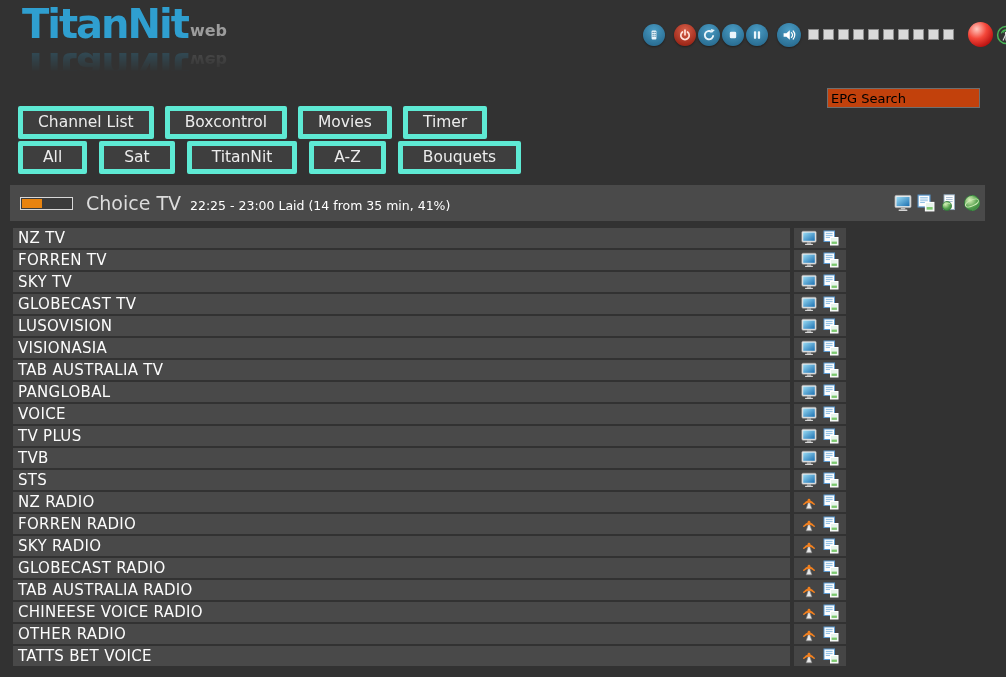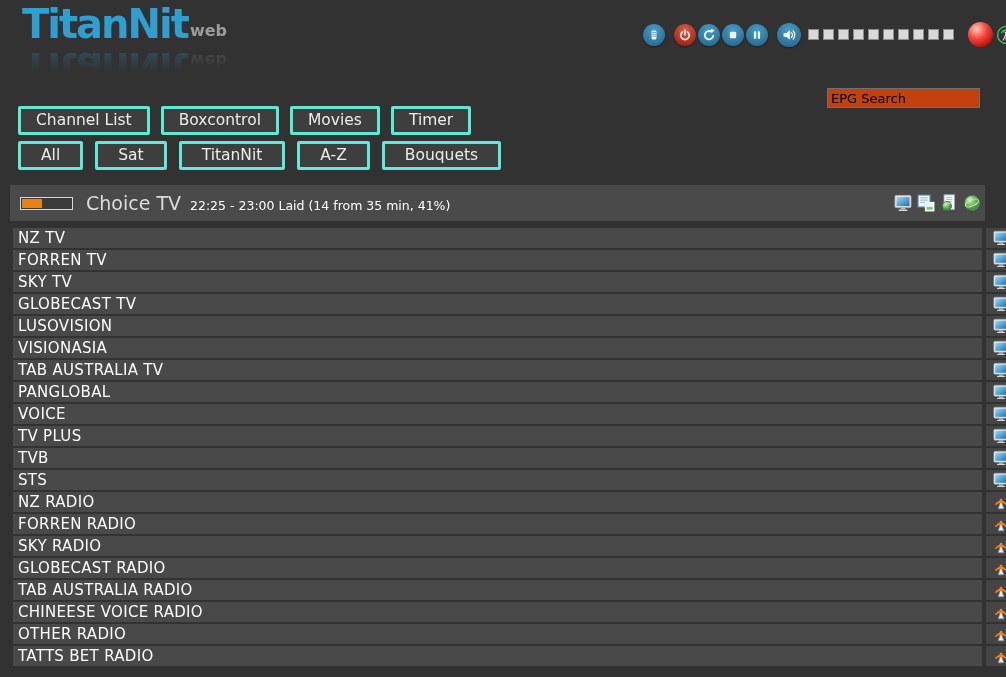--- a/index.html
+++ b/index.html
@@ -43,21 +43,21 @@
   .epg-search{
     position:absolute;left:827px;top:88px;width:153px;height:20px;
     border:1px solid #6f6f6f;background:#c2410c;color:#000;
     font-size:13px;padding:0 3px;box-sizing:border-box;font-family:inherit;
   }
 
   
   .nav-row{position:absolute;left:18px;top:106px;display:flex;gap:11px;}
   .filter-row{position:absolute;left:18px;top:141px;display:flex;gap:12px;}
   .btn{
-    background:#3e3e3e;border:3px solid #5eead4;border-radius:2px;
+    background:#3e3e3e;border:5px solid #5eead4;border-radius:2px;
     color:#ececec;font-size:15.5px;padding:2px 15px;cursor:pointer;
     font-family:inherit;line-height:1.25;
   }
   .btn.filter{padding:2px 20px;}
 
   
   .now-bar{
     position:absolute;left:10px;top:185px;width:975px;height:36px;
     background:#4a4a4a;display:flex;align-items:center;
   }
@@ -65,21 +65,21 @@
   .progress-fill{height:100%;background:#e8830f;}
   .now-channel{font-size:19px;color:#dcdcdc;margin-left:13px;white-space:nowrap;}
   .now-epg{font-size:12.5px;color:#fff;margin-left:9px;margin-top:4px;white-space:nowrap;}
   .now-actions{margin-left:auto;margin-right:4px;display:flex;gap:5px;align-items:center;}
   .icon-btn{display:inline-flex;cursor:pointer;}
 
   
   .channel-list{position:absolute;left:13px;top:228px;}
   .row{display:flex;height:20px;margin-bottom:2px;}
   .row-name{
-    width:969px;box-sizing:border-box;background:#494949;
+    width:777px;box-sizing:border-box;background:#494949;
     color:#fcfcfc;font-size:15px;line-height:20px;padding-left:5px;
     letter-spacing:.3px;cursor:pointer;overflow:hidden;white-space:nowrap;
   }
   .row-icons{
     margin-left:4px;width:52px;background:#454545;
     display:flex;align-items:center;justify-content:center;gap:6px;
   }
   svg{display:block;}
 </style>
 </head>
@@ -706,21 +706,21 @@
           <line x1="2.8" y1="5.4" x2="9.6" y2="5.4" stroke="#7ab4e0" stroke-width="0.9"></line>
           <line x1="2.8" y1="7.4" x2="9.6" y2="7.4" stroke="#7ab4e0" stroke-width="0.9"></line>
           <rect x="7.5" y="7.5" width="7.5" height="7.5" fill="#e8f4ec" stroke="#ffffff"></rect>
           <rect x="8.6" y="11.6" width="5.3" height="2.3" fill="#7cc86e"></rect>
         </svg>
       </span>
     </div>
   </div>
 
   <div class="row">
-    <div class="row-name">TATTS BET RADIO</div>
+    <div class="row-name">TATTS BET VOICE</div>
     <div class="row-icons">
 
       <span class="icon-btn zap-radio">
         <svg width="16" height="16" viewBox="0 0 16 16">
           <polygon points="8,6.5 5.2,14.8 10.8,14.8" fill="#e9e9e9" stroke="#8a8a8a" stroke-width="0.7"></polygon>
           <circle cx="8" cy="6.2" r="1.4" fill="#ef7f1f"></circle>
           <path d="M4.7,8.6 A4.6,4.6 0 0 1 11.3,8.6" fill="none" stroke="#ef7f1f" stroke-width="1.6" stroke-linecap="round"></path>
           <path d="M2.8,10.2 A7.2,7.2 0 0 1 13.2,10.2" fill="none" stroke="#ef7f1f" stroke-width="1.6" stroke-linecap="round"></path>
         </svg>
       </span>

